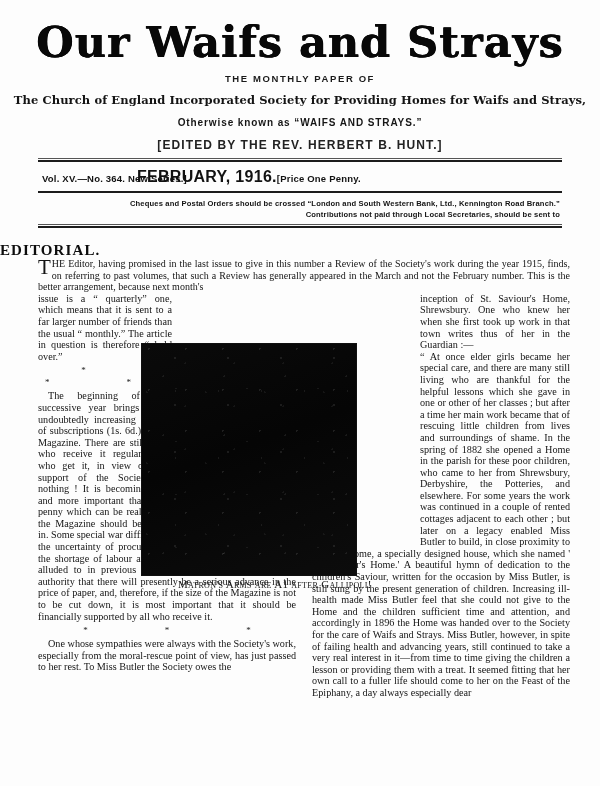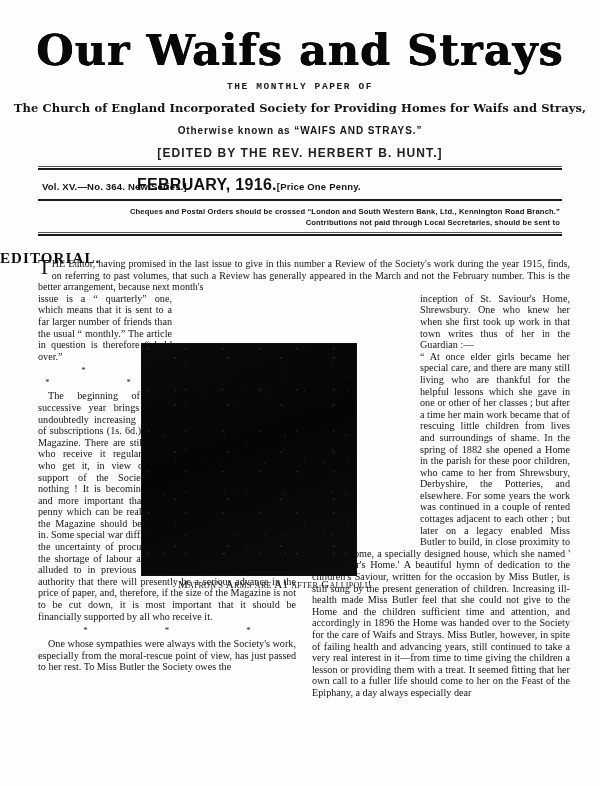--- a/index.html
+++ b/index.html
@@ -11,35 +11,35 @@
     overflow:hidden;
     position:relative;
   }
   .page{
     position:absolute;inset:0;
     background:#fdfdfd;
   }
   
   .masthead{
     text-align:center;
-    padding-top:26px;
+    padding-top:18px;
   }
   .mast-title{
     font-family:"DejaVu Serif", serif;
     font-weight:bold;
     font-size:43px;
     line-height:48px;
     letter-spacing:1px;
     color:#080808;
     transform:scaleX(1.0);
     font-stretch:normal;
     text-shadow:0.4px 0 0 #080808, -0.3px 0.3px 0 #111;
   }
   .mast-sub1{
-    font-family:Liberation Mono, monospace;
+    font-family:Liberation Sans, sans-serif;
     font-size:9.5px;
     font-weight:bold;
     letter-spacing:1.6px;
     margin-top:7px;
     color:#1a1a1a;
     text-align:center;
   }
   .mast-sub2{
     font-family:"DejaVu Serif", serif;
     font-size:11.5px;

